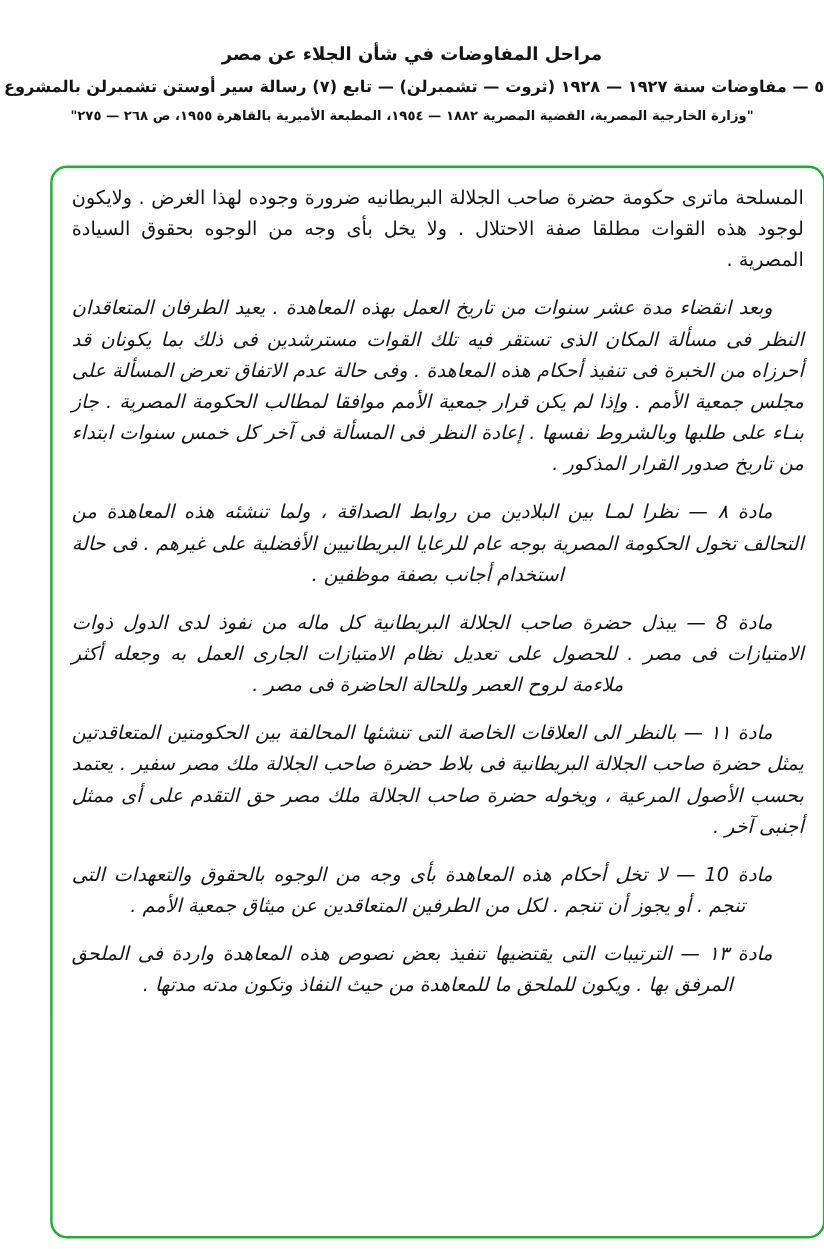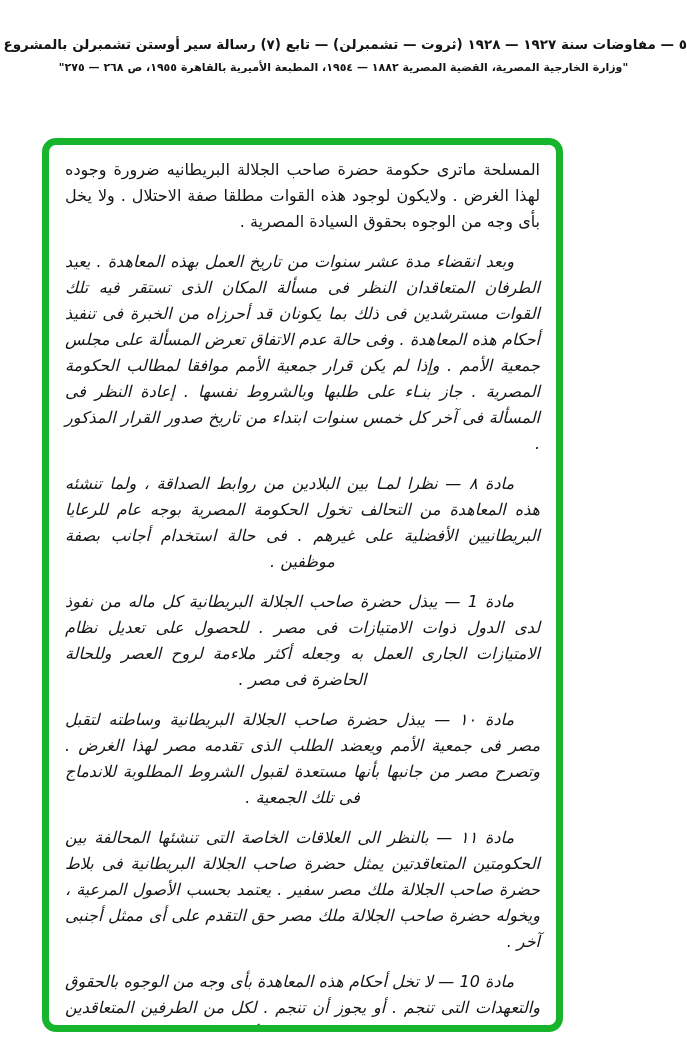--- a/index.html
+++ b/index.html
@@ -40,24 +40,24 @@
   }
   .doc-source {
     font-size: 11px;
     font-weight: bold;
     white-space: nowrap;
   }
   .green-frame {
     position: absolute;
     left: 42px;
     top: 138px;
-    width: 521px;
+    width: 646px;
     height: 894px;
     box-sizing: border-box;
-    border: 7px solid #0c4a6e;
+    border: 2px solid #0c4a6e;
     border-radius: 14px;
     padding: 12px 16px 0 16px;
     overflow: hidden;
     background: #ffffff;
   }
   .para {
     margin: 0 0 14px 0;
     font-size: 16px;
     line-height: 26px;
     text-align: justify;
@@ -75,27 +75,28 @@
   .para.gap-before {
     margin-top: 6px;
   }
 </style>
 </head>
 <body>
 
 <div class="page">
 
   <div class="doc-header">
+    <div class="doc-title">مراحل المفاوضات في شأن الجلاء عن مصر</div>
     <div class="doc-subtitle">٥ — مفاوضات سنة ١٩٢٧ — ١٩٢٨ (ثروت — تشمبرلن) — تابع (٧) رسالة سير أوستن تشمبرلن بالمشروع النهائي</div>
     <div class="doc-source">"وزارة الخارجية المصرية، القضية المصرية ١٨٨٢ — ١٩٥٤، المطبعة الأميرية بالقاهرة ١٩٥٥، ص ٢٦٨ — ٢٧٥"</div>
   </div>
 
   <div class="green-frame" style="border-color: rgb(23, 181, 43);">
     <p class="para">المسلحة ماترى حكومة حضرة صاحب الجلالة البريطانيه ضرورة وجوده لهذا الغرض . ولايكون لوجود هذه القوات مطلقا صفة الاحتلال . ولا يخل بأى وجه من الوجوه بحقوق السيادة المصرية .</p>
     <p class="para indent">وبعد انقضاء مدة عشر سنوات من تاريخ العمل بهذه المعاهدة . يعيد الطرفان المتعاقدان النظر فى مسألة المكان الذى تستقر فيه تلك القوات مسترشدين فى ذلك بما يكونان قد أحرزاه من الخبرة فى تنفيذ أحكام هذه المعاهدة . وفى حالة عدم الاتفاق تعرض المسألة على مجلس جمعية الأمم . وإذا لم يكن قرار جمعية الأمم موافقا لمطالب الحكومة المصرية . جاز بنـاء على طلبها وبالشروط نفسها . إعادة النظر فى المسألة فى آخر كل خمس سنوات ابتداء من تاريخ صدور القرار المذكور .</p>
     <p class="para indent center-last gap-before">مادة ٨ — نظرا لمـا بين البلادين من روابط الصداقة ، ولما تنشئه هذه المعاهدة من التحالف تخول الحكومة المصرية بوجه عام للرعايا البريطانيين الأفضلية على غيرهم . فى حالة استخدام أجانب بصفة موظفين .</p>
-    <p class="para indent center-last gap-before">مادة 1 — يبذل حضرة صاحب الجلالة البريطانية كل ماله من نفوذ لدى الدول ذوات الامتيازات فى مصر . للحصول على تعديل نظام الامتيازات الجارى العمل به وجعله أكثر ملاءمة لروح العصر وللحالة الحاضرة فى مصر .</p>
-    <p class="para indent center-last gap-before">مادة ١٠ — يبذل حضرة صاحب الجلالة البريطانية وساطته لتقبل مصر فى جمعية الأمم ويعضد الطلب الذى تقدمه مصر لهذا الغرض . وتصرح مصر من جانبها بأنها مستعدة لقبول الشروط المطلوبة للاندماج فى تلك الجمعية .</p>
+    <p class="para indent center-last gap-before">مادة 8 — يبذل حضرة صاحب الجلالة البريطانية كل ماله من نفوذ لدى الدول ذوات الامتيازات فى مصر . للحصول على تعديل نظام الامتيازات الجارى العمل به وجعله أكثر ملاءمة لروح العصر وللحالة الحاضرة فى مصر .</p>
     <p class="para indent gap-before">مادة ١١ — بالنظر الى العلاقات الخاصة التى تنشئها المحالفة بين الحكومتين المتعاقدتين يمثل حضرة صاحب الجلالة البريطانية فى بلاط حضرة صاحب الجلالة ملك مصر سفير . يعتمد بحسب الأصول المرعية ، ويخوله حضرة صاحب الجلالة ملك مصر حق التقدم على أى ممثل أجنبى آخر .</p>
     <p class="para indent center-last gap-before">مادة 10 — لا تخل أحكام هذه المعاهدة بأى وجه من الوجوه بالحقوق والتعهدات التى تنجم . أو يجوز أن تنجم . لكل من الطرفين المتعاقدين عن ميثاق جمعية الأمم .</p>
+    <p class="para indent center-last gap-before">مادة ١٣ — الترتيبات التى يقتضيها تنفيذ بعض نصوص هذه المعاهدة واردة فى الملحق المرفق بها . ويكون للملحق ما للمعاهدة من حيث النفاذ وتكون مدته مدتها .</p>
   </div>
 
 </div>
 
 </body></html>

